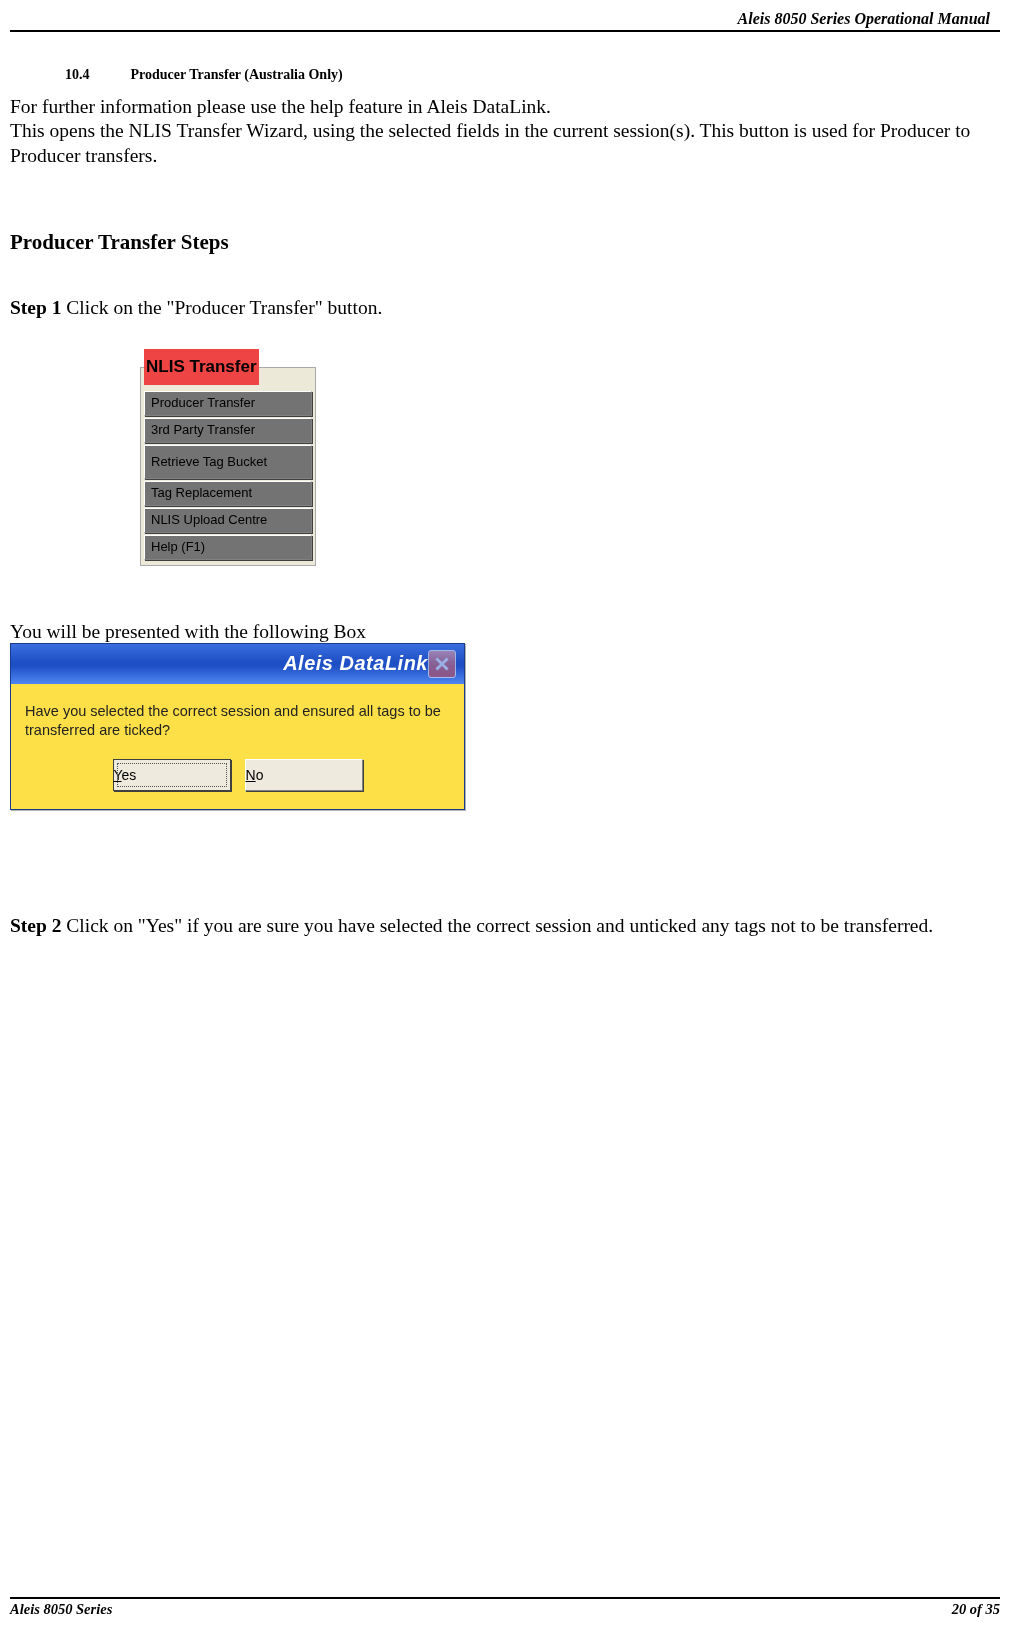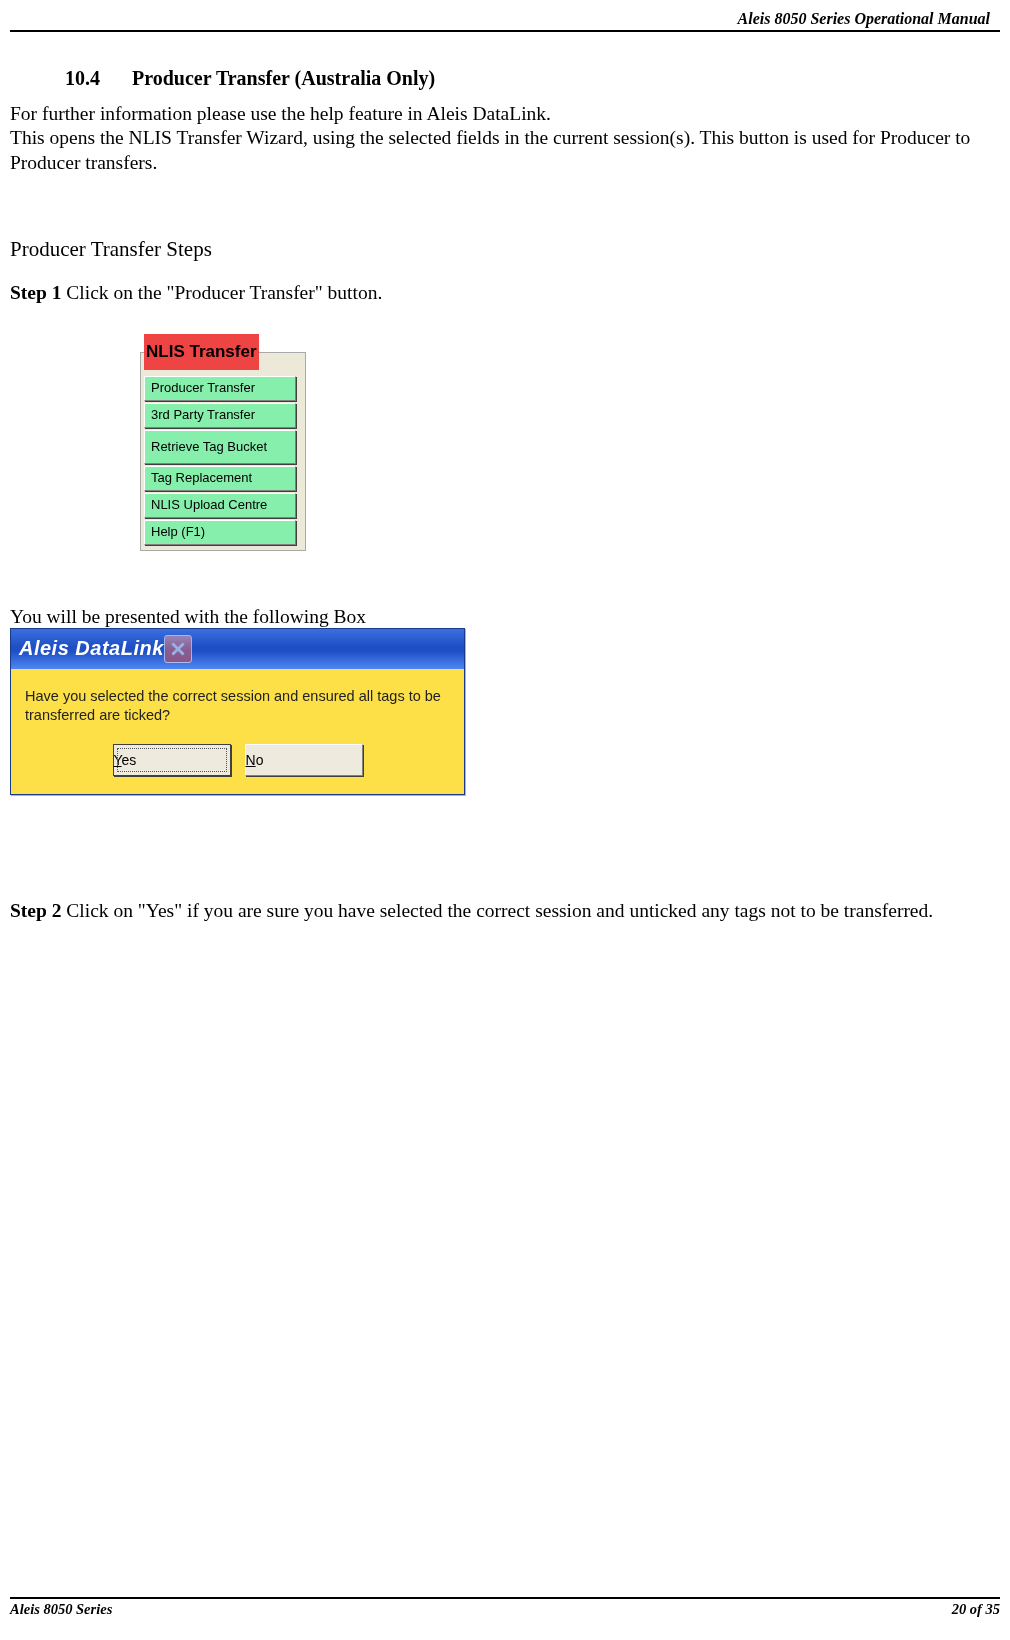--- a/index.html
+++ b/index.html
@@ -19,35 +19,35 @@
       text-align: right;
       font-style: italic;
       font-weight: bold;
       font-size: 16px;
       padding-right: 10px;
       border-bottom: 2px solid #000;
       padding-bottom: 2px;
     }
     .section-heading {
       font-weight: bold;
-      font-size: 20px;
+      font-size: 14px;
       margin-top: 35px;
       margin-left: 55px;
       margin-bottom: 12px;
     }
     .section-heading .num { display: inline-block; min-width: 62px; }
     .body-text {
       font-size: 19.5px;
       line-height: 1.25;
     }
     .subheading {
-      font-weight: normal;
+      font-weight: bold;
       font-size: 21px;
       margin-top: 62px;
-      margin-bottom: 20px;
+      margin-bottom: 42px;
     }
     .step {
       font-size: 19.5px;
       margin-bottom: 30px;
     }
     .step b { font-weight: bold; }
     .after-dialog { margin-top: 105px; }
 
     
     .nlis-panel {
@@ -64,25 +64,25 @@
       background: #ece9d8;
     }
     .nlis-panel legend {
       font-weight: bold;
       font-size: 17px;
       padding: 8px 2px;
       background: #ef4444;
     }
     .nlis-panel .btn {
       display: block;
-      width: 152px;
+      width: 168px;
       text-align: left;
       padding: 4px 6px;
       margin: 2px 0;
-      background: #86efac;
+      background: #737373;
       border-top: 1px solid #fff;
       border-left: 1px solid #fff;
       border-right: 1px solid #808080;
       border-bottom: 1px solid #808080;
       box-shadow: 1px 1px 0 #404040;
       font-family: Tahoma, Arial, sans-serif;
       font-size: 13px;
       cursor: pointer;
       line-height: 1.15;
     }
@@ -99,21 +99,21 @@
       margin-left: 0;
     }
     .dialog-titlebar {
       background: linear-gradient(to bottom, #3a6fe0 0%, #1e4fc4 45%, #1e4fc4 55%, #4f87f2 100%);
       color: #fff;
       font-weight: bold;
       font-size: 20px;
       padding: 8px 8px;
       display: flex;
       align-items: center;
-      justify-content: flex-start;
+      justify-content: flex-end;
       height: 40px;
       font-style: italic;
       letter-spacing: 0.5px;
     }
     .dialog-close {
       width: 28px; height: 28px;
       background: linear-gradient(to bottom, #f0a0a0, #d04040);
       border: 1px solid #fff;
       border-radius: 3px;
       display: flex; align-items: center; justify-content: center;

